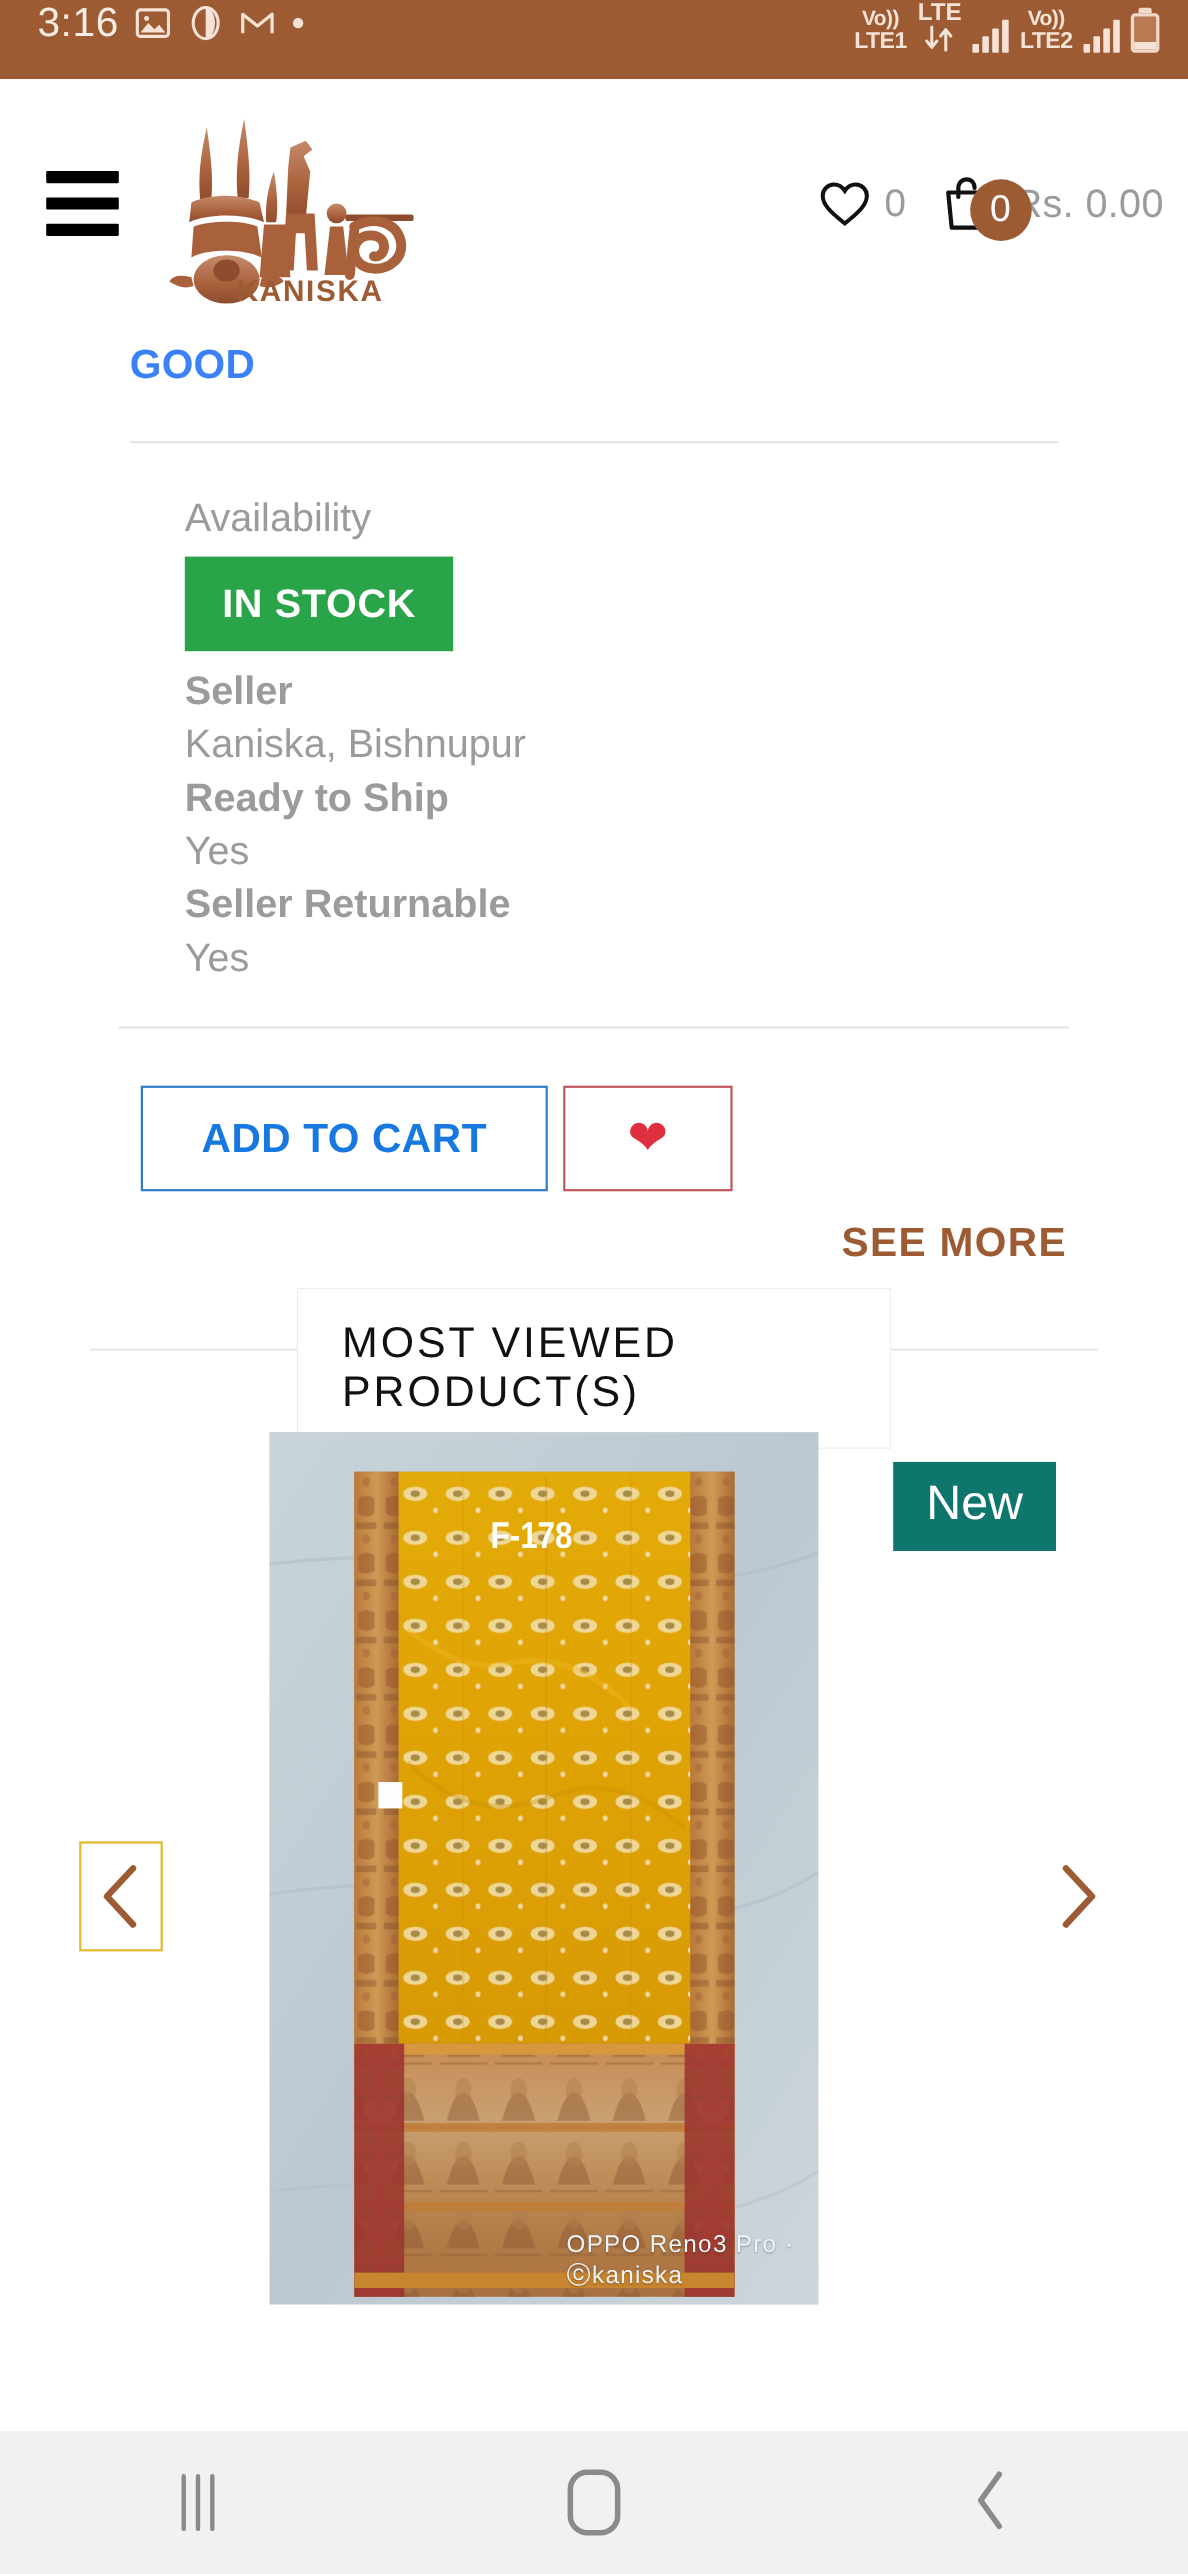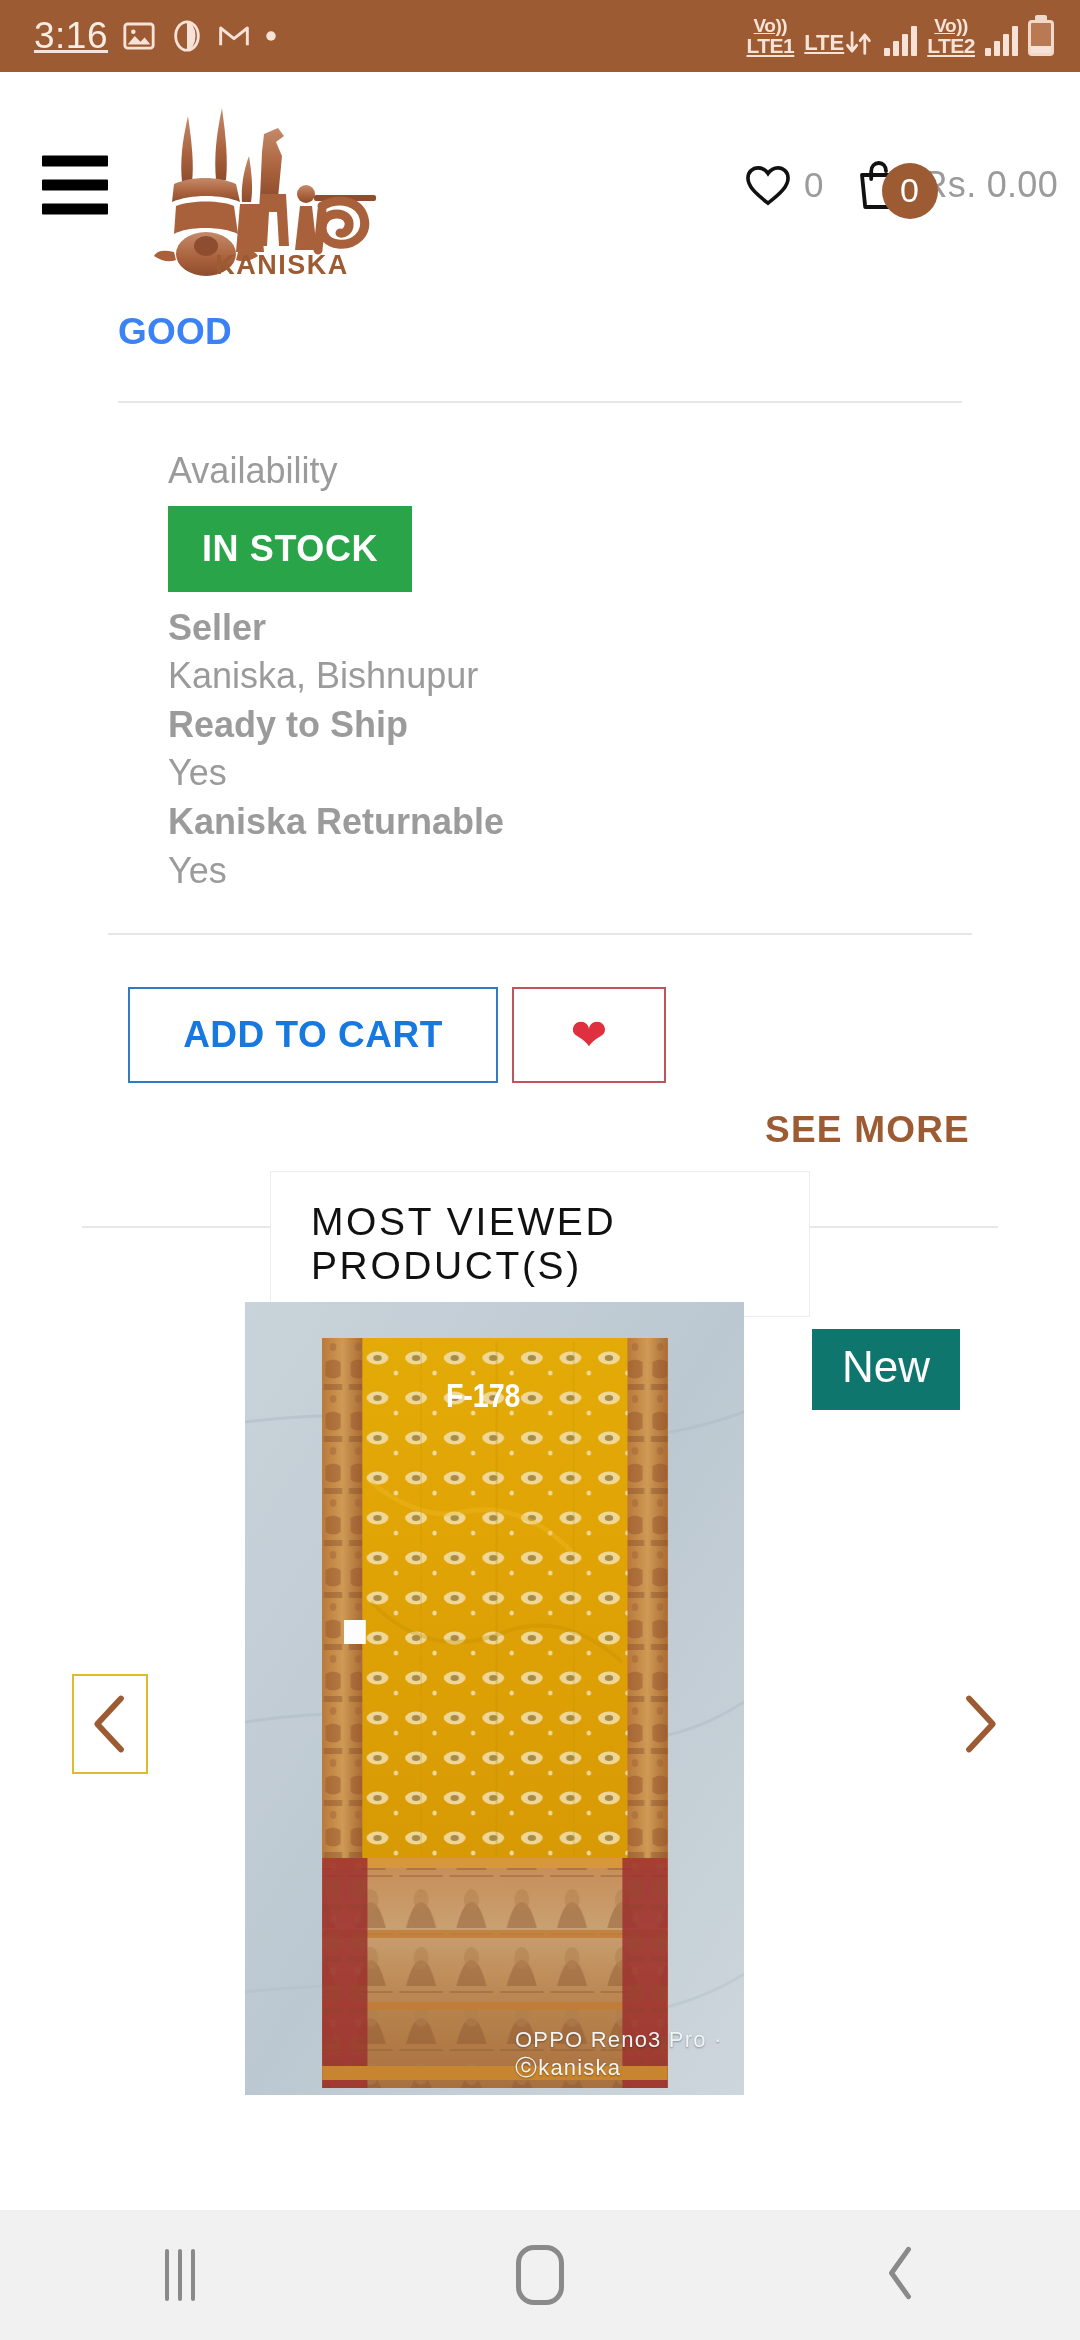--- a/index.html
+++ b/index.html
@@ -9,34 +9,33 @@
     background:#ffffff;
     overflow:hidden;
     position:relative;
   }
 
   
   .statusbar {
     height:72px;
     background:#9c5b33;
     display:flex;
-    align-items:center;
+    align-items:flex-start;
     justify-content:space-between;
     padding:0 26px 0 34px;
     color:#f6e2d6;
-    text-decoration:underline;
   }
   .sb-left { display:flex; align-items:center; gap:14px; }
   .sb-time { font-size:37px; letter-spacing:0.5px; color:#f9ece3; }
   .sb-icon { display:flex; align-items:center; justify-content:center; }
   .sb-right { display:flex; align-items:flex-end; gap:10px; }
   .vo-stack { display:flex; flex-direction:column; align-items:center; line-height:1.0; }
   .vo-top { font-size:19px; font-weight:bold; letter-spacing:-0.5px; }
   .vo-bot { font-size:21px; font-weight:bold; letter-spacing:-0.5px; }
-  .lte-stack { display:flex; flex-direction:row; align-items:center; line-height:1.0; }
+  .lte-stack { display:flex; flex-direction:column; align-items:center; line-height:1.0; }
   .lte-top { font-size:22px; font-weight:bold; }
   .bars { display:flex; align-items:flex-end; gap:3px; height:30px; }
   .bars i { display:block; width:6px; background:#f6e2d6; border-radius:1px; }
   .bars i:nth-child(1){height:8px;} .bars i:nth-child(2){height:15px;}
   .bars i:nth-child(3){height:22px;} .bars i:nth-child(4){height:30px;}
   .battery { width:26px; height:36px; border:3px solid #f0d9cb; border-radius:4px; position:relative;
              background:linear-gradient(to top,#f6e2d6 22%, #b97a53 22%); }
   .battery:before { content:""; position:absolute; top:-8px; left:50%; transform:translateX(-50%);
                     width:12px; height:5px; background:#f0d9cb; border-radius:2px 2px 0 0; }
 
@@ -281,21 +280,21 @@
   <div class="rule"></div>
 
   <div class="detail-block">
     <div class="lbl-light">Availability</div>
     <div class="instock">IN STOCK</div>
     <div class="spacer-sm"></div>
     <div class="lbl-bold">Seller</div>
     <div class="lbl-light">Kaniska, Bishnupur</div>
     <div class="lbl-bold">Ready to Ship</div>
     <div class="lbl-light">Yes</div>
-    <div class="lbl-bold">Kaniska Returnable</div>
+    <div class="lbl-bold">Seller Returnable</div>
     <div class="lbl-light">Yes</div>
   </div>
 
   <div class="rule wide" style="margin-top:38px;"></div>
 
   <div class="btn-row">
     <div class="btn-cart">ADD TO CART</div>
     <div class="btn-wish">
       <span class="heart-solid">❤</span>
     </div>

